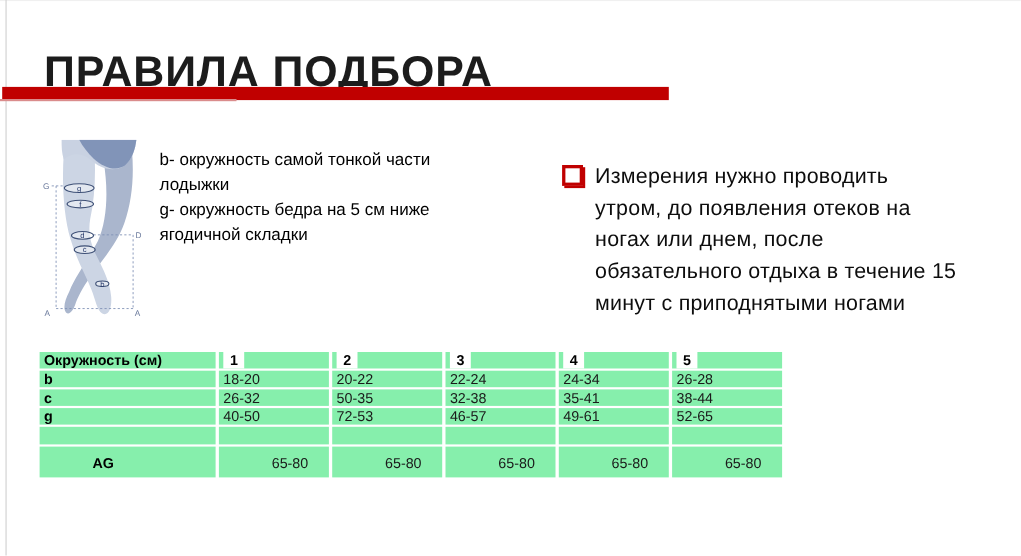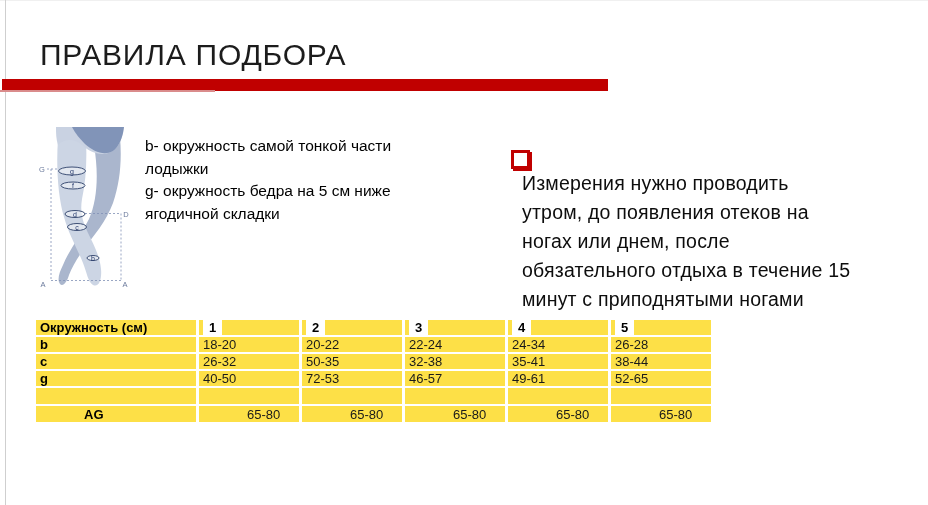--- a/index.html
+++ b/index.html
@@ -5,60 +5,60 @@
   html,body{margin:0;padding:0;}
   body{
     width:928px;height:505px;position:relative;overflow:hidden;
     background:#ffffff;font-family:"Liberation Sans",sans-serif;color:#111;
   }
   .edge-left{position:absolute;left:5px;top:0;width:1px;height:505px;background:#cfcfcf;}
   .edge-top{position:absolute;left:0;top:0;width:928px;height:1px;background:#f0f0f0;}
 
   .slide-title{
     position:absolute;left:40px;top:18px;
-    font-size:30px;font-weight:400;letter-spacing:0.8px;color:#1c1c1c;white-space:nowrap;
+    font-size:39px;font-weight:700;letter-spacing:0.8px;color:#1c1c1c;white-space:nowrap;
   }
   .red-bar{position:absolute;left:2px;top:79px;width:606px;height:12px;background:#c00000;}
   .red-bar-light{position:absolute;left:0;top:90px;width:215px;height:2px;background:#da8c8c;}
 
   
   .legs-figure{position:absolute;left:36px;top:127px;width:105px;height:176px;}
 
   
   .measurements{
     position:absolute;left:145px;top:135px;width:340px;
     font-size:15.5px;line-height:22.5px;color:#000;
   }
   .measurements .m-item{white-space:pre-line;}
 
   
-  .note-block{position:absolute;left:511px;top:146px;width:400px;display:flex;align-items:flex-start;flex-direction:column;}
+  .note-block{position:absolute;left:511px;top:146px;width:400px;display:flex;align-items:flex-start;}
   .note-bullet{
     flex:0 0 auto;width:13px;height:13px;margin-top:4px;
     border:3px solid #c00000;box-shadow:2px 2px 0 #c00000;background:#fff;
   }
   .note-text{
     margin-left:11px;font-size:19.5px;line-height:29px;color:#0d0d0d;
     white-space:pre-line;letter-spacing:0.2px;
   }
 
   
   .size-table{
     position:absolute;left:33px;top:318px;
     border-collapse:separate;border-spacing:3px 2px;
     font-size:13px;color:#1a1a1a;
   }
-  .size-table td{background:#fde047;padding:0 0 0 4px;vertical-align:middle;}
+  .size-table td{background:#86efac;padding:0 0 0 4px;vertical-align:middle;}
   .size-table td.lbl{width:112px;font-weight:700;color:#000;}
   .size-table td.val{width:52px;}
   .size-table tr.hdr td{height:15px;}
   .size-table tr.data td{height:15px;}
   .size-table tr.spacer td{height:16px;}
   .size-table tr.len td{height:32px;}
-  .size-table tr.ag td{height:16px;padding-left:48px;}
+  .size-table tr.ag td{height:28px;padding-left:48px;}
   .size-table .size-num{
     display:inline-block;background:#ffffff;padding:0 6px;font-weight:700;color:#000;
   }
   .size-table td.lenlbl{white-space:pre-line;line-height:15px;font-weight:700;color:#000;}
 </style>
 </head>
 <body>
 
 <div class="edge-top"></div>
 <div class="edge-left"></div>

